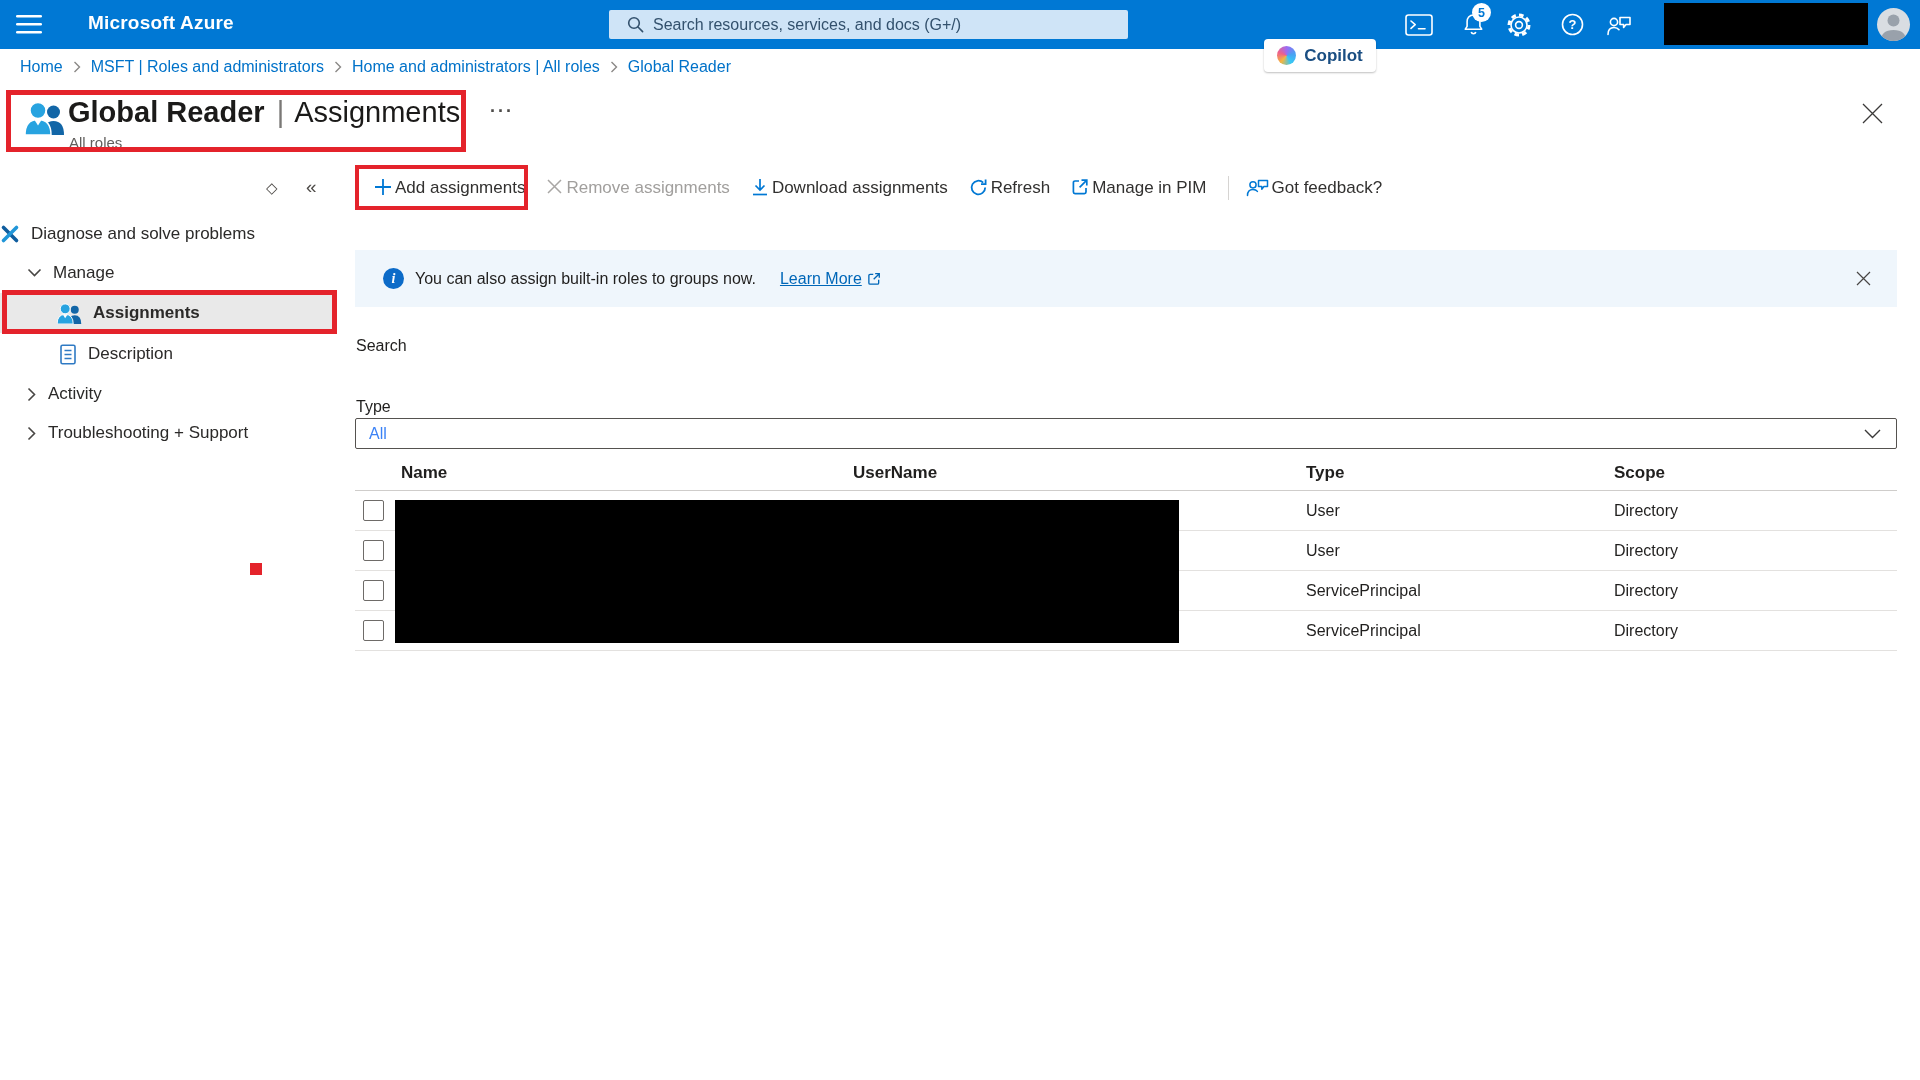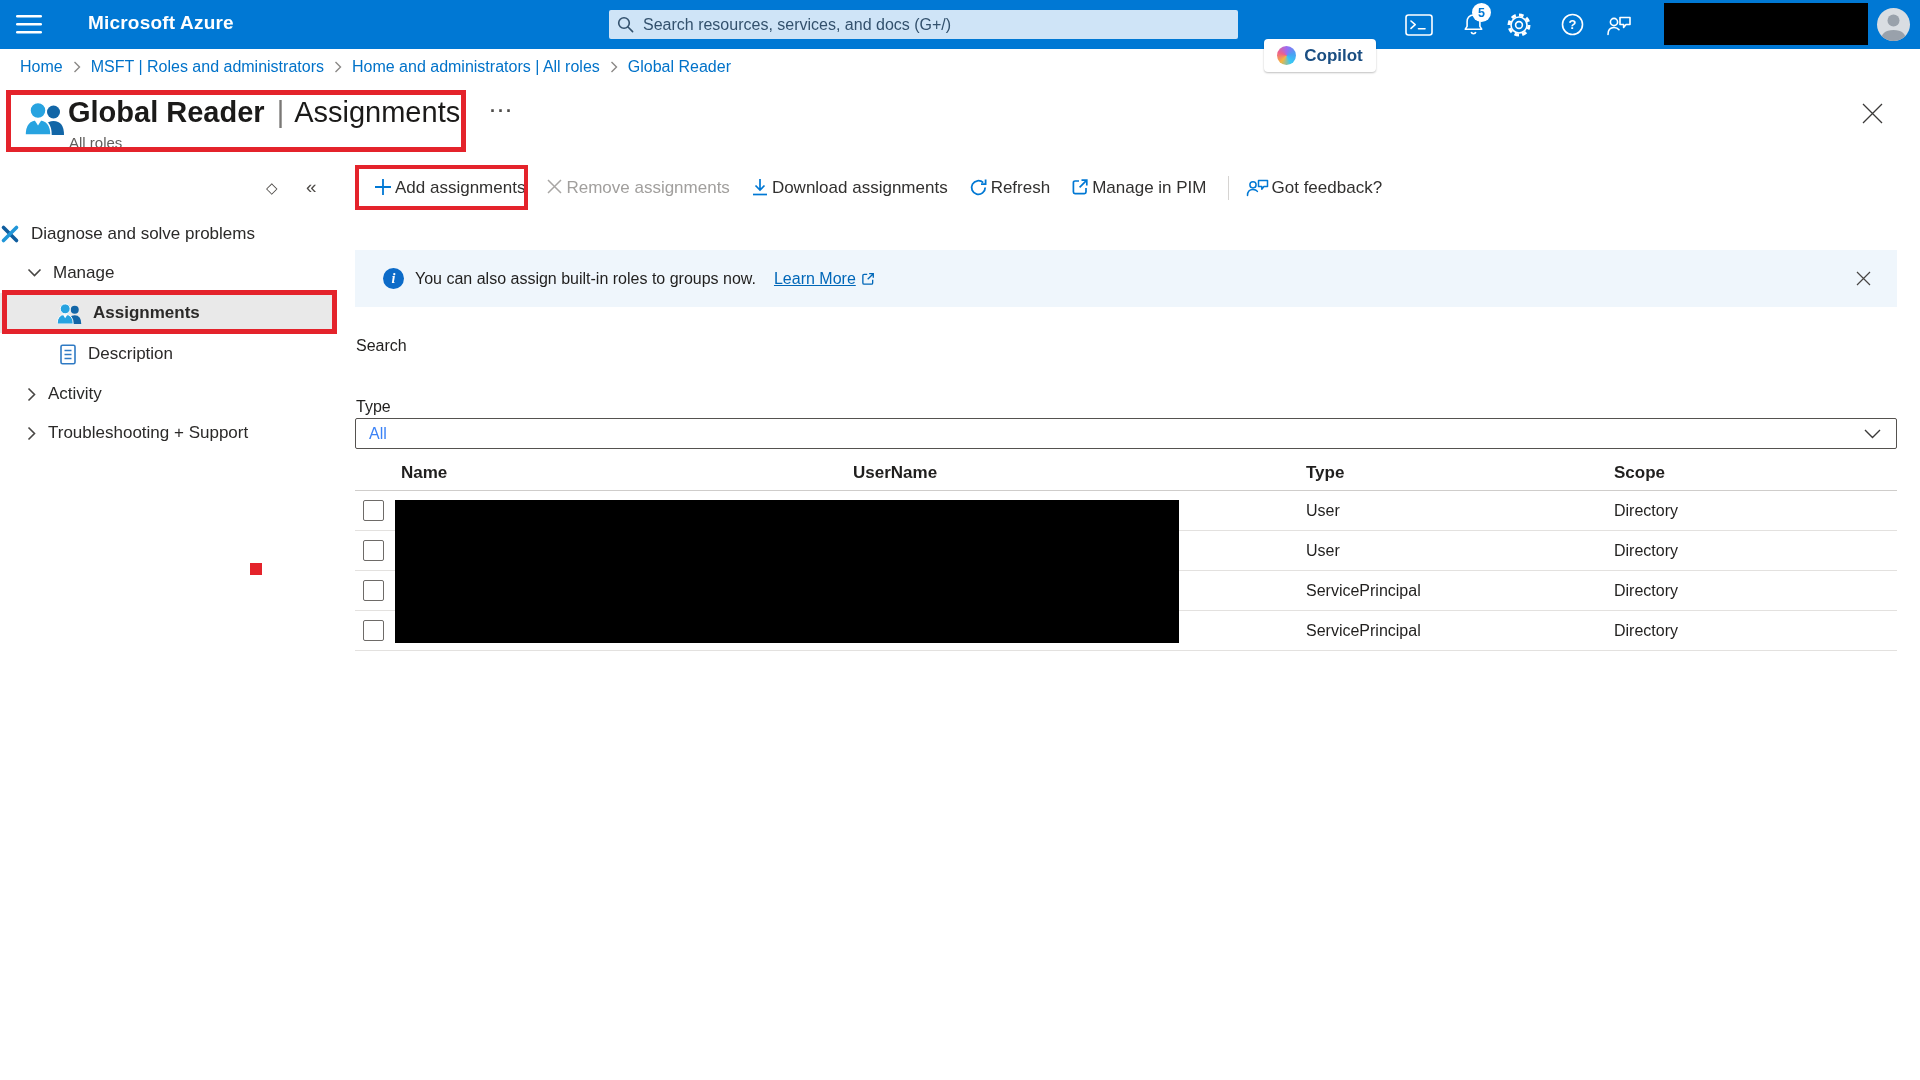--- a/index.html
+++ b/index.html
@@ -3,21 +3,21 @@
 <meta charset="utf-8">
 <style>
   * { margin:0; padding:0; box-sizing:border-box; }
   body { background:#fff; font-family:"Liberation Sans", sans-serif; }
   .screen { position:relative; width:1920px; height:1080px; background:#fff; overflow:hidden; }
 
   
   .topbar { position:absolute; left:0; top:0; width:1920px; height:49px; background:#0078d4; z-index:30; }
   .hamburger { position:absolute; left:16px; top:14px; width:26px; height:21px; cursor:pointer; }
   .brand { position:absolute; left:88px; top:12px; color:#fff; font-size:19px; font-weight:700; letter-spacing:.2px; }
-  .top-search { position:absolute; left:609px; top:10px; width:629px; height:29px; background:#cfe4f7; border-radius:2px; display:flex; align-items:center; padding:0 8px; }
+  .top-search { position:absolute; left:609px; top:10px; width:519px; height:29px; background:#cfe4f7; border-radius:2px; display:flex; align-items:center; padding:0 18px; }
   .top-search input { flex:1; margin-left:9px; background:transparent; border:none; outline:none; font-size:16px; color:#2e4d68; font-family:"Liberation Sans",sans-serif; }
   .top-search input::placeholder { color:#33516d; opacity:1; }
   .copilot-btn { position:absolute; left:1264px; top:8px; width:112px; height:33px; background:#fff; border:none; border-radius:4px; display:flex; align-items:center; justify-content:center; gap:8px; cursor:pointer; box-shadow:0 1px 2px rgba(0,0,0,.25);margin-top:31px; }
   .copilot-logo { width:19px; height:19px; border-radius:50%; background:conic-gradient(from 220deg,#f4b63f,#ee5f8b,#9a6cf5,#4aa0f3,#37c8f4,#f4b63f); }
   .copilot-btn span.lbl { font-size:17px; font-weight:700; color:#1a4e82; }
   .top-icon { position:absolute; top:0; height:49px; display:flex; align-items:center; justify-content:center; cursor:pointer; }
   .ti-terminal { left:1402px; width:34px; }
   .ti-bell { left:1456px; width:34px; }
   .ti-gear { left:1502px; width:34px; }
   .ti-help { left:1556px; width:32px; }
@@ -55,21 +55,21 @@
   .si-diagnose { top:214px; }
   .si-manage { top:253px; padding-left:27px; }
   .si-assignments { top:293px; padding-left:57px; background:#e9e9e9; width:337px; font-weight:700; }
   .si-description { top:334px; padding-left:59px; }
   .si-activity { top:374px; padding-left:27px; }
   .si-troubleshoot { top:413px; padding-left:27px; }
 
   
   .banner { position:absolute; left:355px; top:250px; width:1542px; height:57px; background:#eff6fc; display:flex; align-items:center; padding:0 26px 0 28px; font-size:16px; color:#201f1e; }
   .banner .info-badge { width:21px; height:21px; border-radius:50%; background:#0c6bc8; color:#fff; font-weight:700; font-size:14px; display:flex; align-items:center; justify-content:center; margin-right:11px; flex:none; font-style:italic; font-family:"Liberation Serif",serif; }
-  .banner .b-link { color:#0067b8; text-decoration:underline; margin-left:18px; cursor:pointer; }
+  .banner .b-link { color:#0067b8; text-decoration:underline; margin-left:24px; cursor:pointer; }
   .banner .b-ext { margin-left:5px; display:flex; }
   .banner .b-close { margin-left:auto; cursor:pointer; display:flex; }
 
   .fld-label { position:absolute; left:356px; font-size:16px; color:#201f1e; }
   .lbl-search { top:337px; }
   .lbl-type { top:398px; }
   .search-input { position:absolute; left:355px; top:359px; width:1542px; height:30px; border:1px solid #6e6b68; border-radius:2px; padding:0 10px; font-size:16px; color:#201f1e; font-family:"Liberation Sans",sans-serif; outline:none; }
   .search-input::placeholder { color:#767370; opacity:1; }
   .type-select { position:absolute; left:355px; top:418px; width:1542px; height:31px; border:1px solid #55524f; border-radius:2px; background:#fff; display:flex; align-items:center; justify-content:space-between; padding:0 15px 0 13px; font-size:16px; color:#3b82f6; cursor:pointer; }
 

